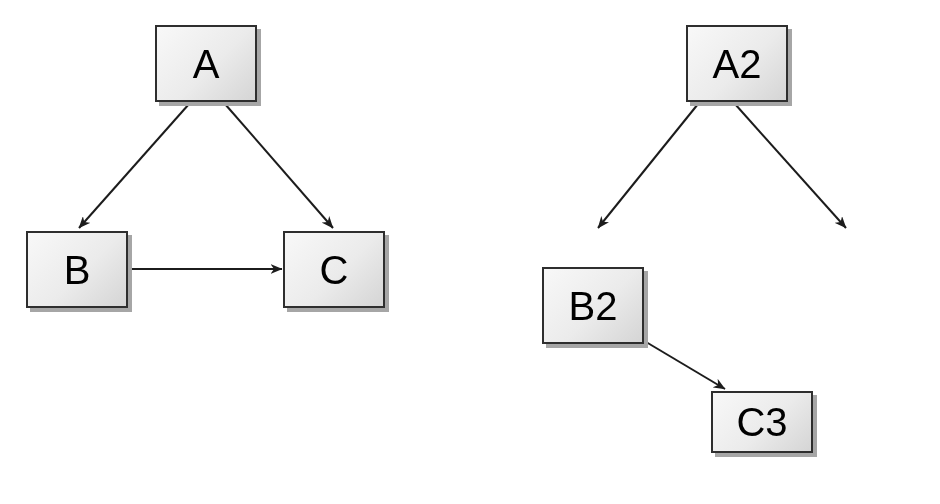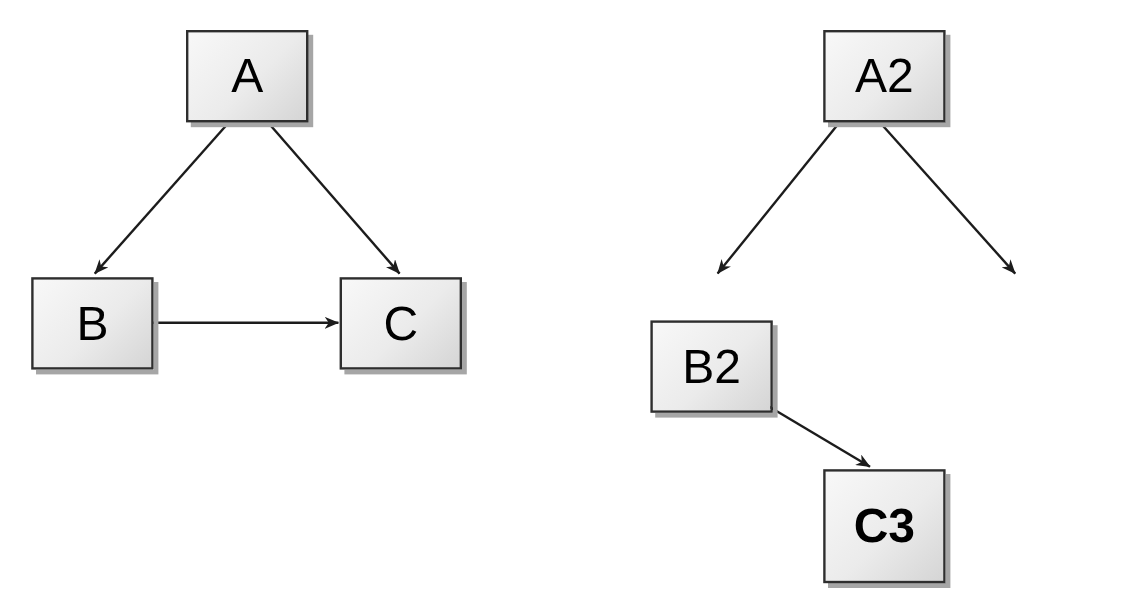--- a/index.html
+++ b/index.html
@@ -74,16 +74,16 @@
     </div>
     <div class="node" style="left: 283px; top: 231px; width: 102px; height: 77px;">
       <span class="node-label">C</span>
     </div>
     <div class="node" style="left: 686px; top: 25px; width: 102px; height: 77px;">
       <span class="node-label">A2</span>
     </div>
     <div class="node" style="left: 542px; top: 231px; width: 102px; height: 77px; margin-top: 36px;">
       <span class="node-label">B2</span>
     </div>
-    <div class="node" style="left: 686px; top: 391px; width: 102px; height: 95px; font-weight: bold;">
+    <div class="node" style="left: 711px; top: 391px; width: 102px; height: 62px;">
       <span class="node-label">C3</span>
     </div>
   </div>
 
 </body></html>

